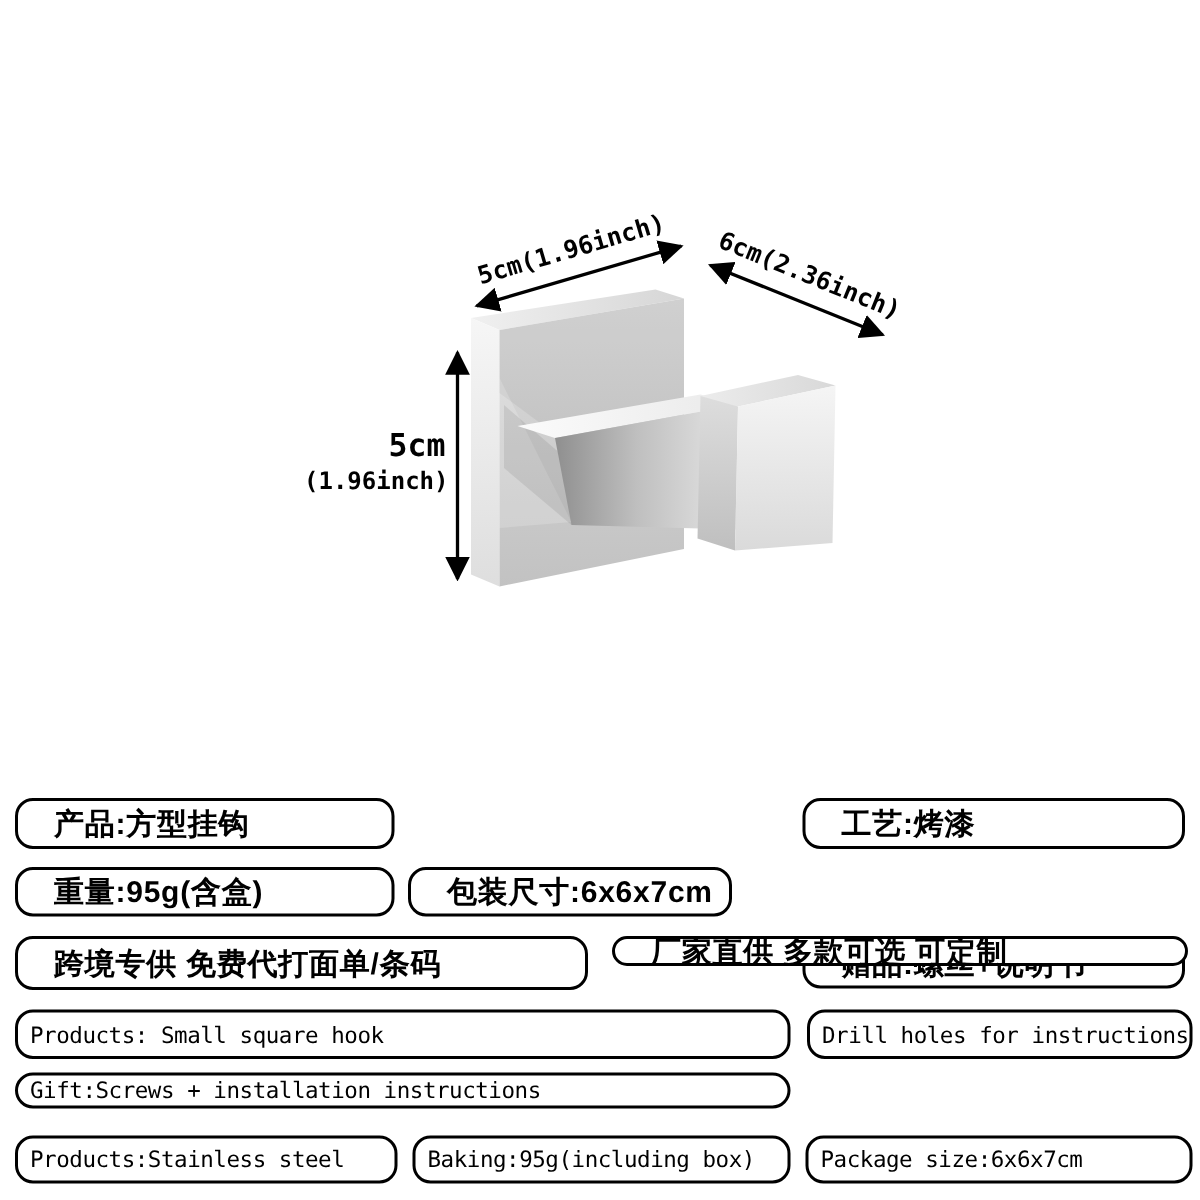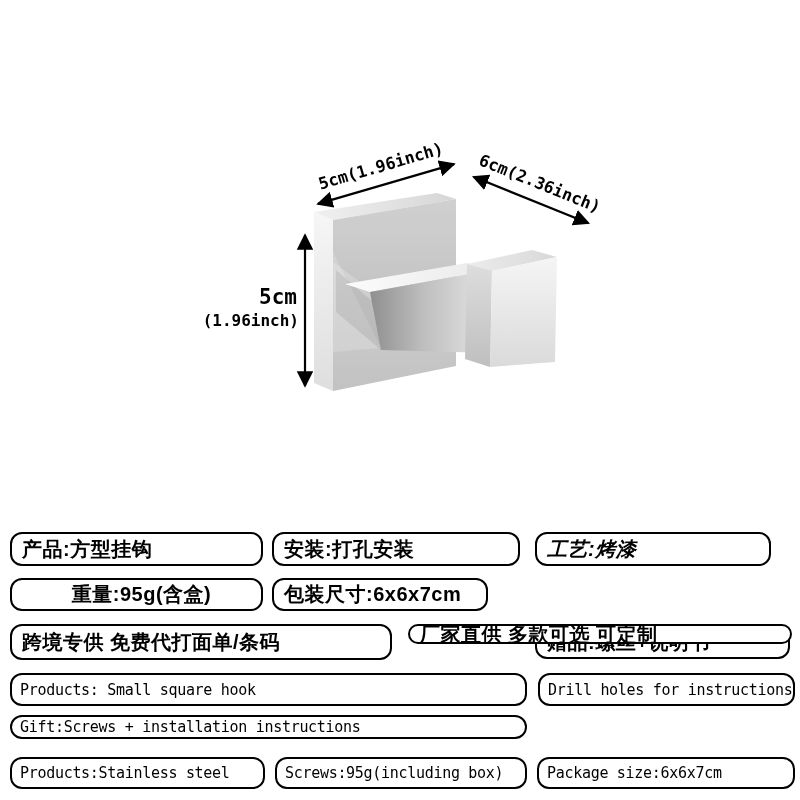--- a/index.html
+++ b/index.html
@@ -2,31 +2,31 @@
 <html><head>
 <meta charset="utf-8">
 <style>
   html,body{margin:0;padding:0;background:#ffffff;}
   #page{position:relative;width:800px;height:800px;background:#ffffff;overflow:hidden;
         font-family:"Liberation Sans",sans-serif;color:#000;}
   #figure-svg{position:absolute;left:0;top:0;width:800px;height:800px;}
 
   .spec-box{position:absolute;box-sizing:border-box;border:2.5px solid #000;border-radius:12px;
             background:#fff;display:flex;align-items:center;overflow:hidden;white-space:nowrap;}
-  .cn{font-weight:bold;font-size:20px;padding-left:10px;letter-spacing:0.5px;
+  .cn{font-weight:bold;font-size:20px;padding-left:24px;letter-spacing:0.5px;
       font-family:"Liberation Sans",sans-serif;}
   .en{font-size:15px;padding-left:8px;letter-spacing:-0.3px;
       font-family:"DejaVu Sans Mono",monospace;text-align:center;}
 
   
   .b-r1c1{left:10px;top:532px;width:253px;height:34px;}
   .b-r1c2{left:272px;top:532px;width:248px;height:34px;}
-  .b-r1c3{left:535px;top:532px;width:236px;height:34px;font-style:italic;}
+  .b-r1c3{left:535px;top:532px;width:255px;height:34px;}
   
-  .b-r2c1{left:10px;top:578px;width:253px;height:33px;justify-content:center;}
+  .b-r2c1{left:10px;top:578px;width:253px;height:33px;}
   .b-r2c2{left:272px;top:578px;width:216px;height:33px;text-align:center;}
   .b-r2c3{left:535px;top:578px;width:255px;height:33px;margin-top:48px;}
   
   .b-r3c1{left:10px;top:624px;width:382px;height:36px;}
   .b-r3c2{left:408px;top:624px;width:384px;height:20px;}
   
   .b-r4c1{left:10px;top:673px;width:517px;height:33px;}
   .b-r4c2{left:538px;top:673px;width:257px;height:33px;}
   
   .b-r5c1{left:10px;top:715px;width:517px;height:24px;}
@@ -117,23 +117,20 @@
     <g>
       <line x1="305" y1="235" x2="305" y2="386" stroke="#000" stroke-width="2.2" marker-start="url(#arrowhead)" marker-end="url(#arrowhead)"></line>
       <text class="dim-label" x="297" y="304" font-size="21" text-anchor="end">5cm</text>
       <text class="dim-label" x="299" y="326" font-size="16" text-anchor="end">(1.96inch)</text>
     </g>
   </svg>
 
   <div class="spec-box b-r1c1">
     <span class="cn">产品:方型挂钩</span>
   </div>
-  <div class="spec-box b-r1c2">
-    <span class="cn">安装:打孔安装</span>
-  </div>
   <div class="spec-box b-r1c3">
     <span class="cn">工艺:烤漆</span>
   </div>
 
   <div class="spec-box b-r2c1">
     <span class="cn">重量:95g(含盒)</span>
   </div>
   <div class="spec-box b-r2c2">
     <span class="cn">包装尺寸:6x6x7cm</span>
   </div>
@@ -156,19 +153,19 @@
   </div>
 
   <div class="spec-box b-r5c1">
     <span class="en">Gift:Screws + installation instructions</span>
   </div>
 
   <div class="spec-box b-r6c1">
     <span class="en">Products:Stainless steel</span>
   </div>
   <div class="spec-box b-r6c2">
-    <span class="en">Screws:95g(including box)</span>
+    <span class="en">Baking:95g(including box)</span>
   </div>
   <div class="spec-box b-r6c3">
     <span class="en">Package size:6x6x7cm</span>
   </div>
 
 </div>
 
 </body></html>

